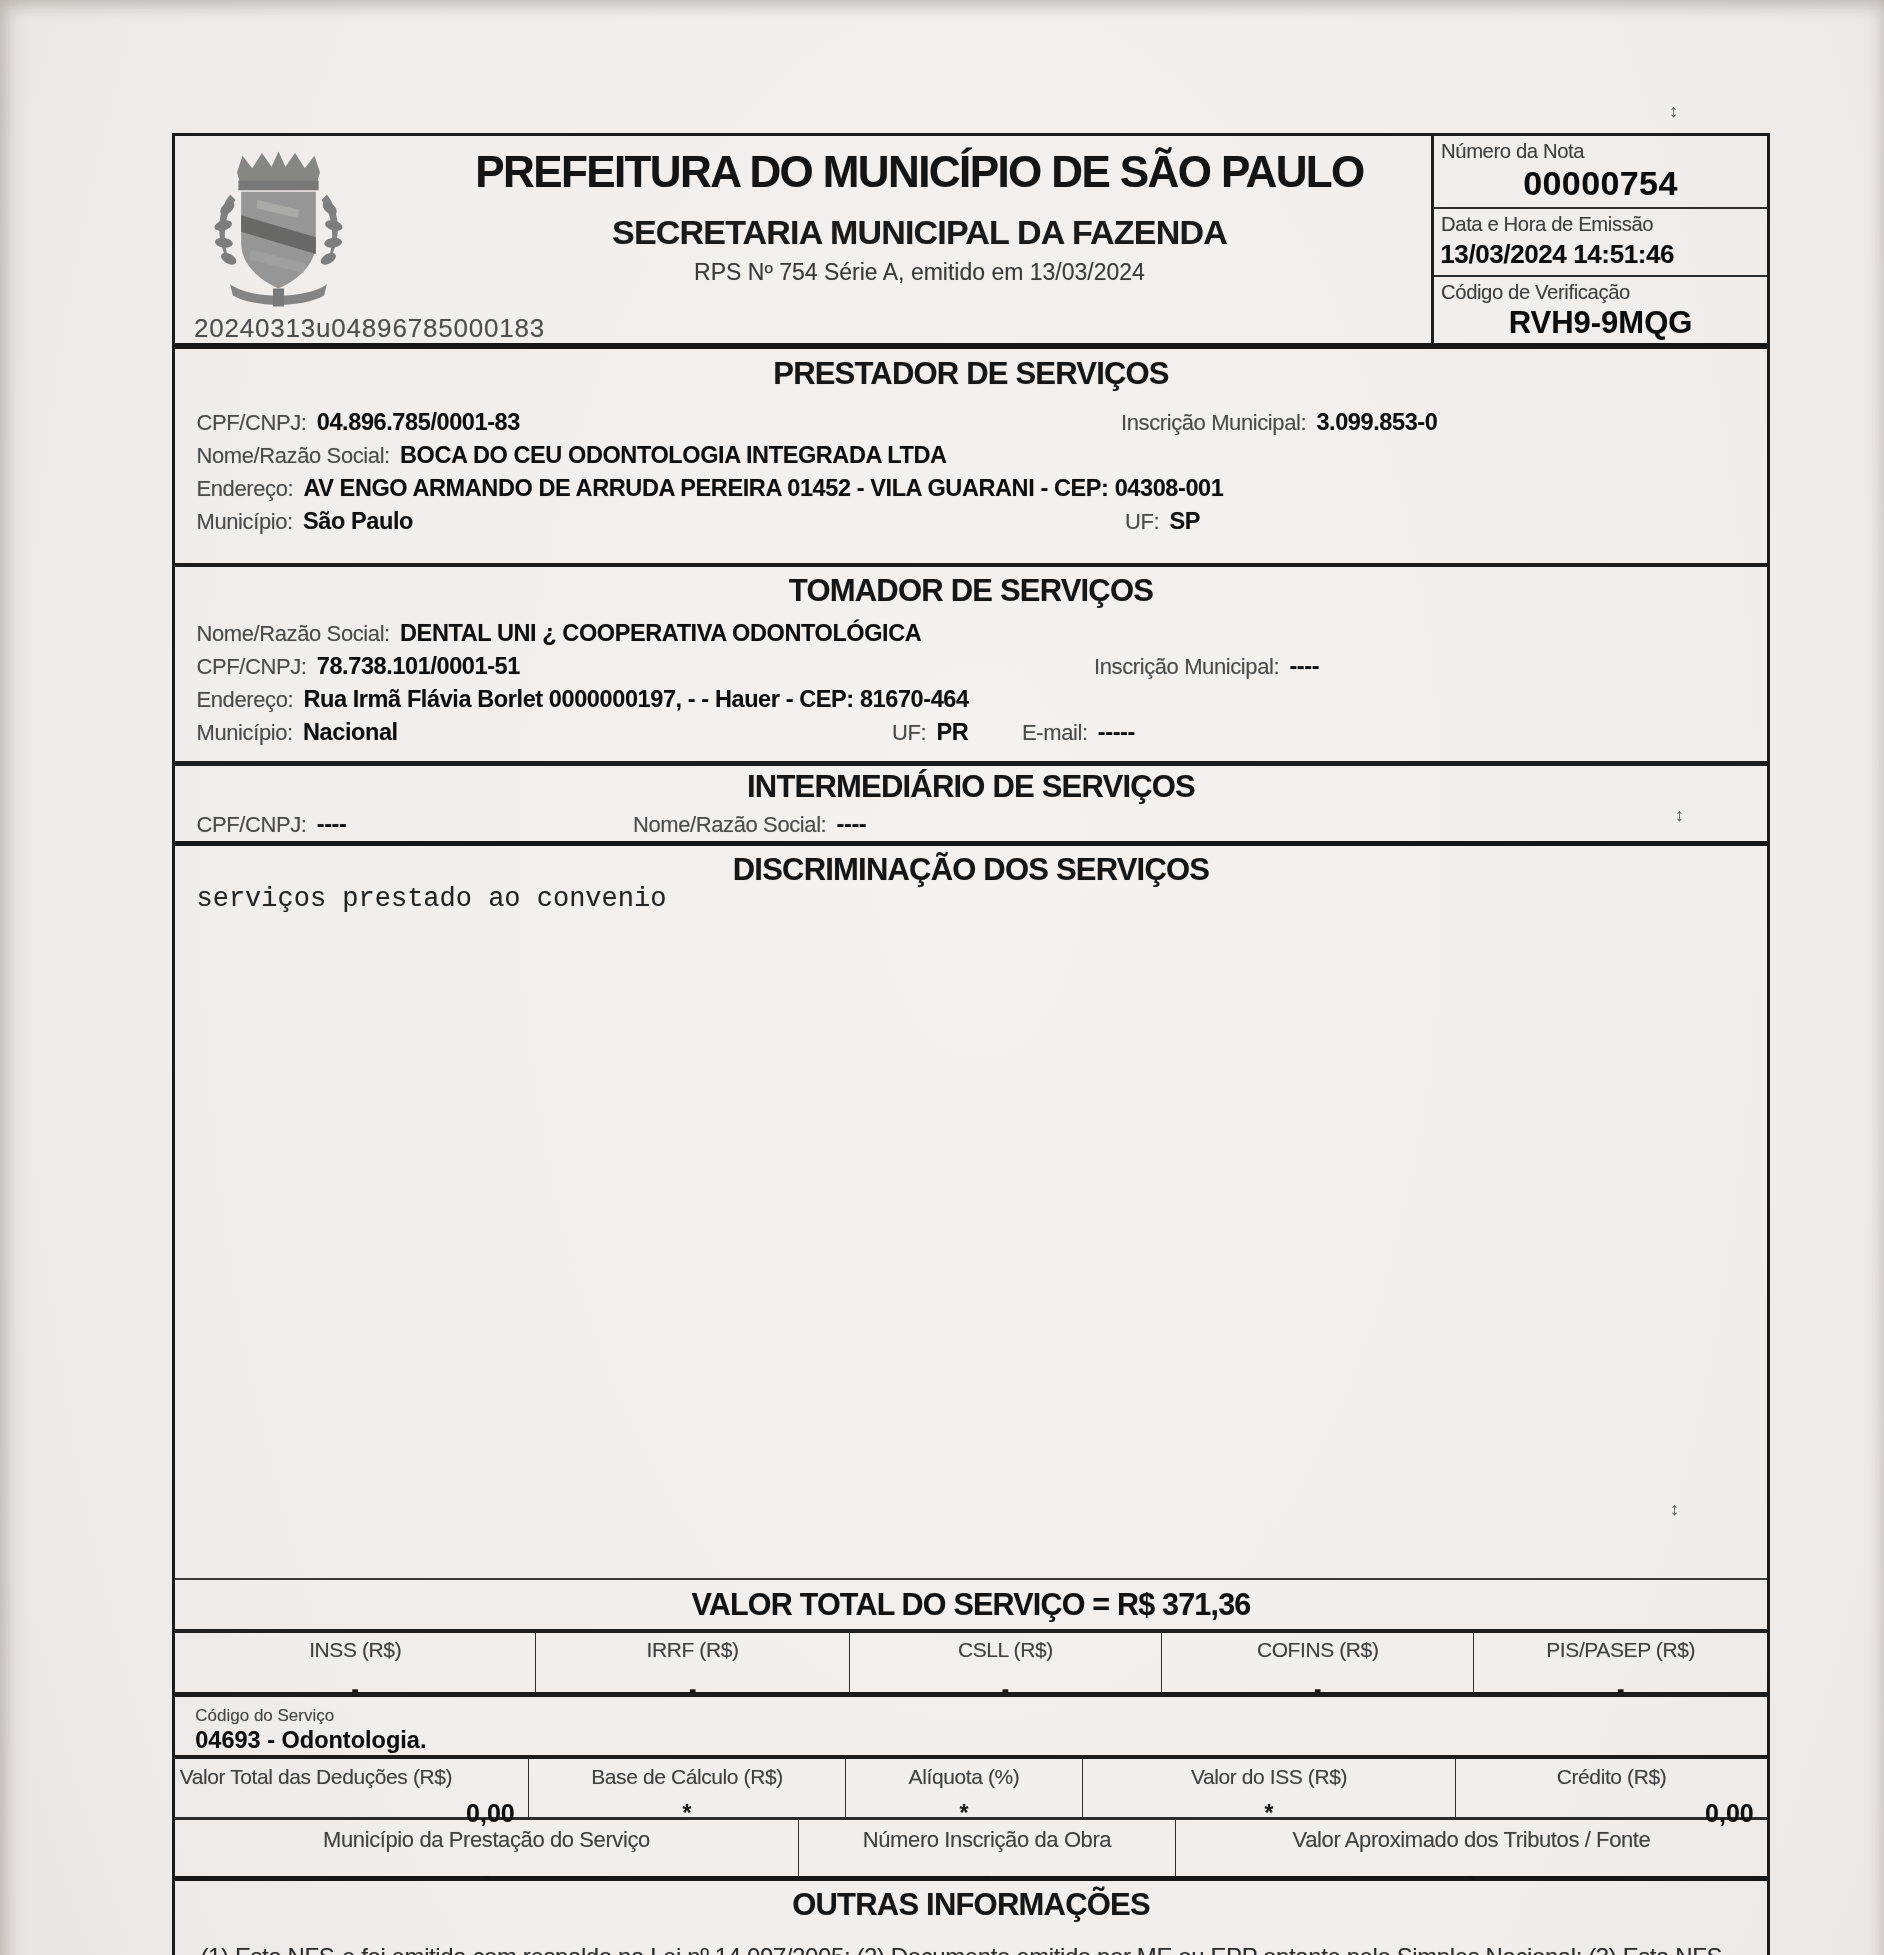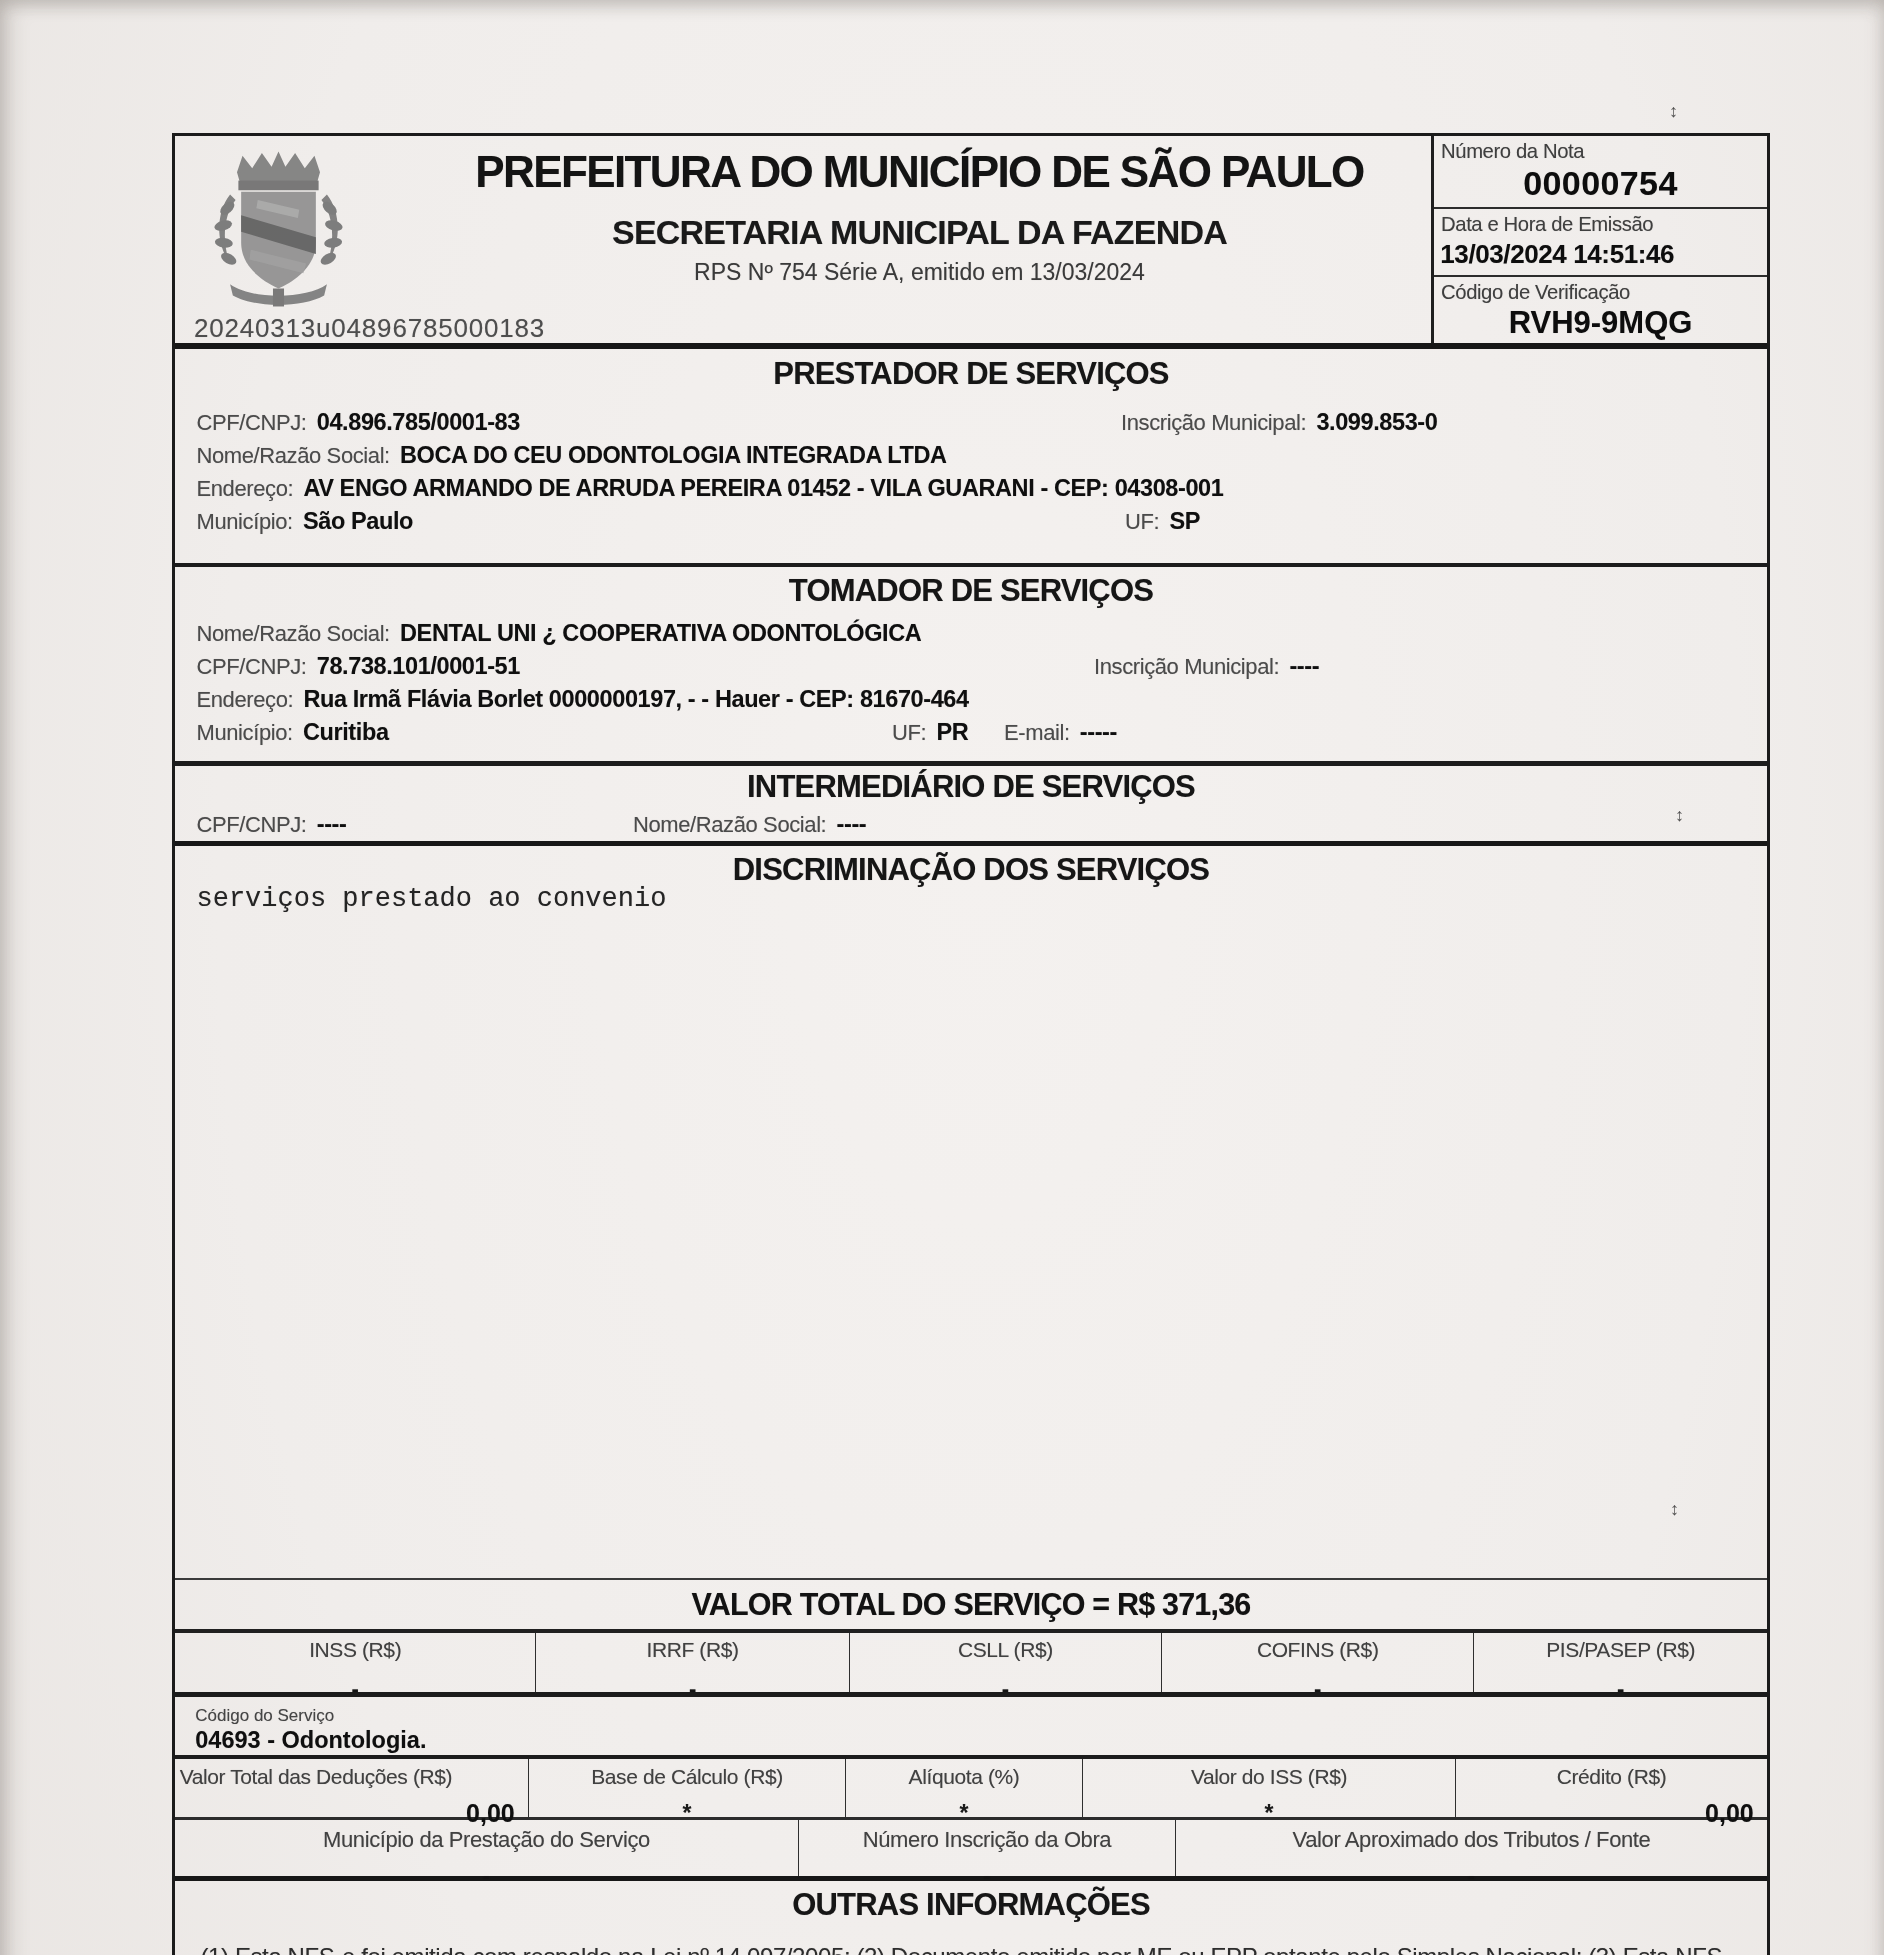--- a/index.html
+++ b/index.html
@@ -180,25 +180,25 @@
         <div class="frow">
           <span class="lbl">CPF/CNPJ:</span><span class="val">78.738.101/0001-51</span>
           <span class="abspair" style="left:919px;">
             <span class="lbl">Inscrição Municipal:</span><span class="val">----</span>
           </span>
         </div>
         <div class="frow">
           <span class="lbl">Endereço:</span><span class="val">Rua Irmã Flávia Borlet 0000000197, - - Hauer - CEP: 81670-464</span>
         </div>
         <div class="frow">
-          <span class="lbl">Município:</span><span class="val">Curitiba</span>
+          <span class="lbl">Município:</span><span class="val">Nacional</span>
           <span class="abspair" style="left:717px;">
             <span class="lbl">UF:</span><span class="val">PR</span>
           </span>
-          <span class="abspair" style="left:829px;">
+          <span class="abspair" style="left:847px;">
             <span class="lbl">E-mail:</span><span class="val">-----</span>
           </span>
         </div>
       </div>
     </div>
 
     <div class="hr12"></div>
 
     <div class="sec intermediario">
       <div class="sec-title">INTERMEDIÁRIO DE SERVIÇOS</div>

